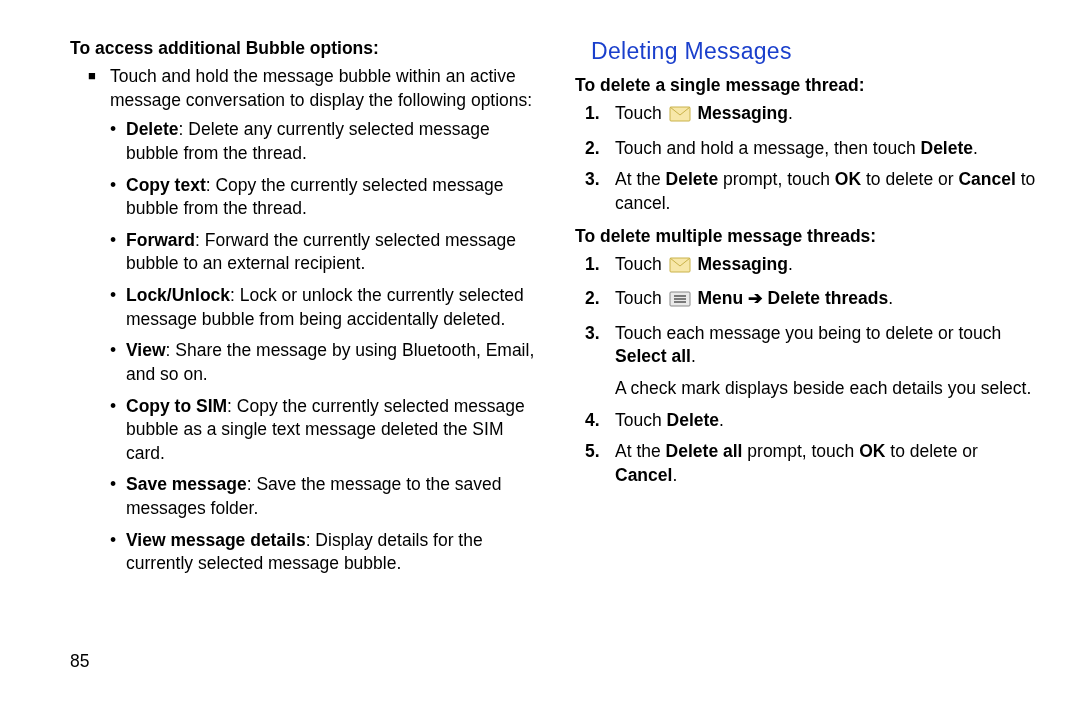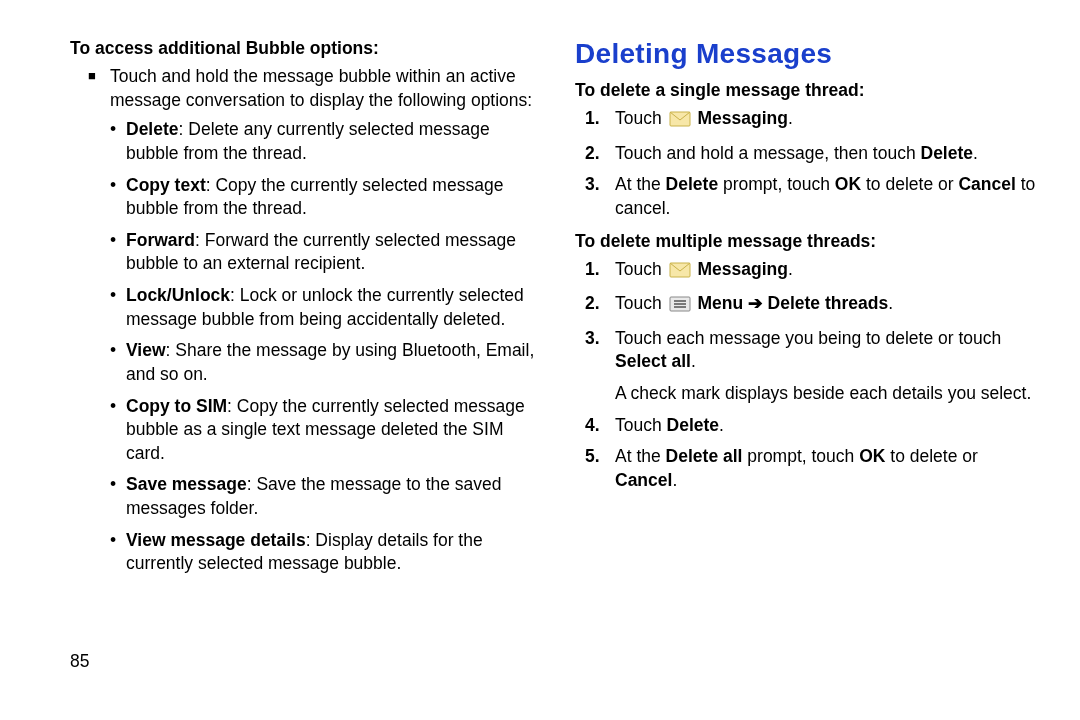--- a/index.html
+++ b/index.html
@@ -24,23 +24,23 @@
   }
   .col-left { margin-right: 40px; }
   .col-right { }
   .subhead {
     font-weight: bold;
     font-size: 17.5px;
     margin: 0 0 6px 0;
   }
   .section-title {
     color: #1a3fcc;
-    font-weight: 700;
-    font-size: 28px;
-    margin: 0 0 10px 0;
+    font-weight: 400;
+    font-size: 23px;
+    margin: 0 0 10px 16px;
     font-family: Arial, Helvetica, sans-serif;
     letter-spacing: 0.3px;
   }
   .intro-row {
     display: flex;
     margin: 0 0 6px 0;
   }
   .intro-marker {
     width: 40px;
     padding-left: 18px;

